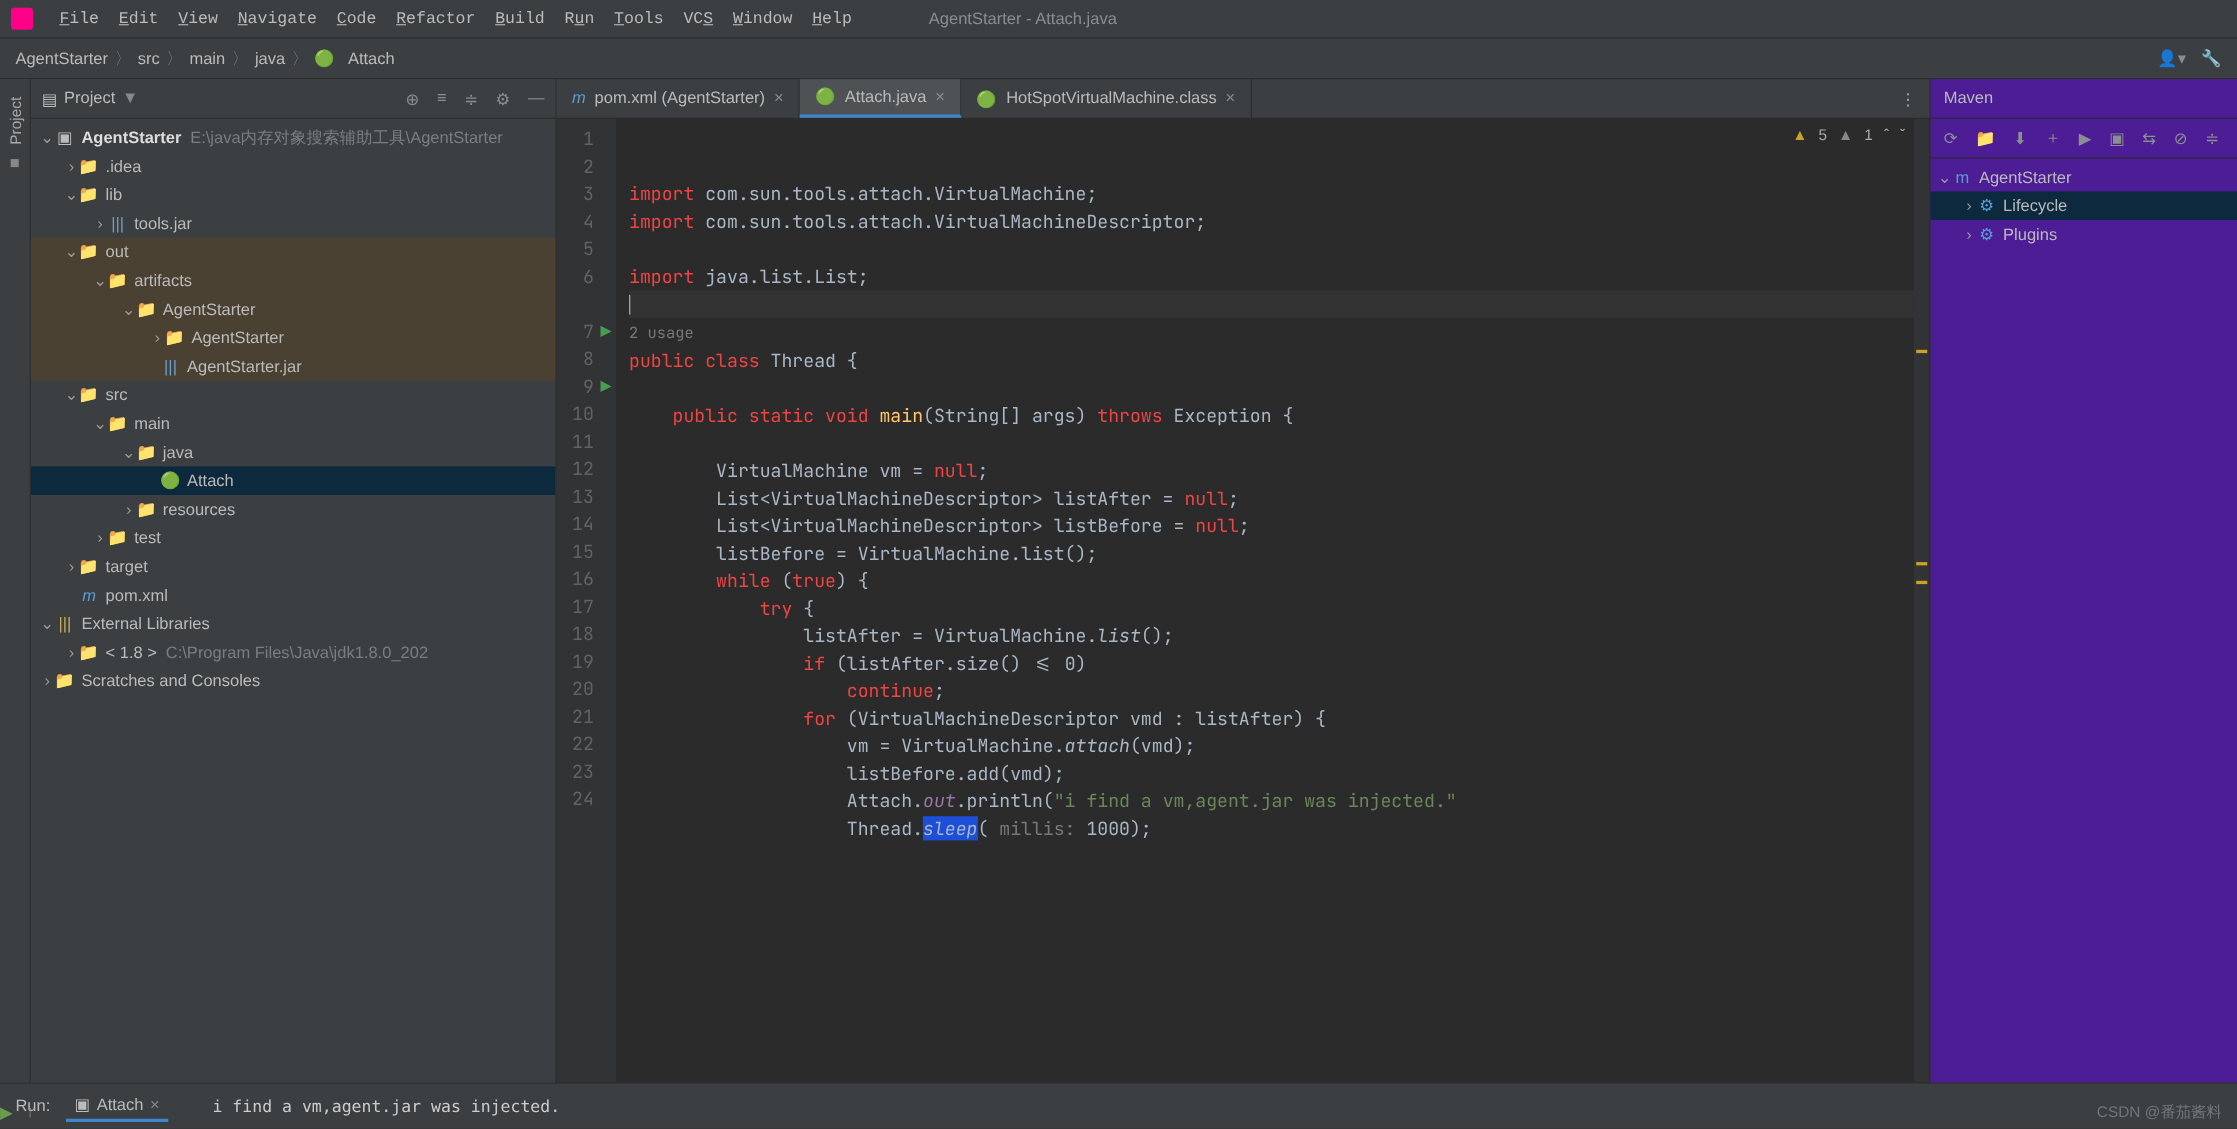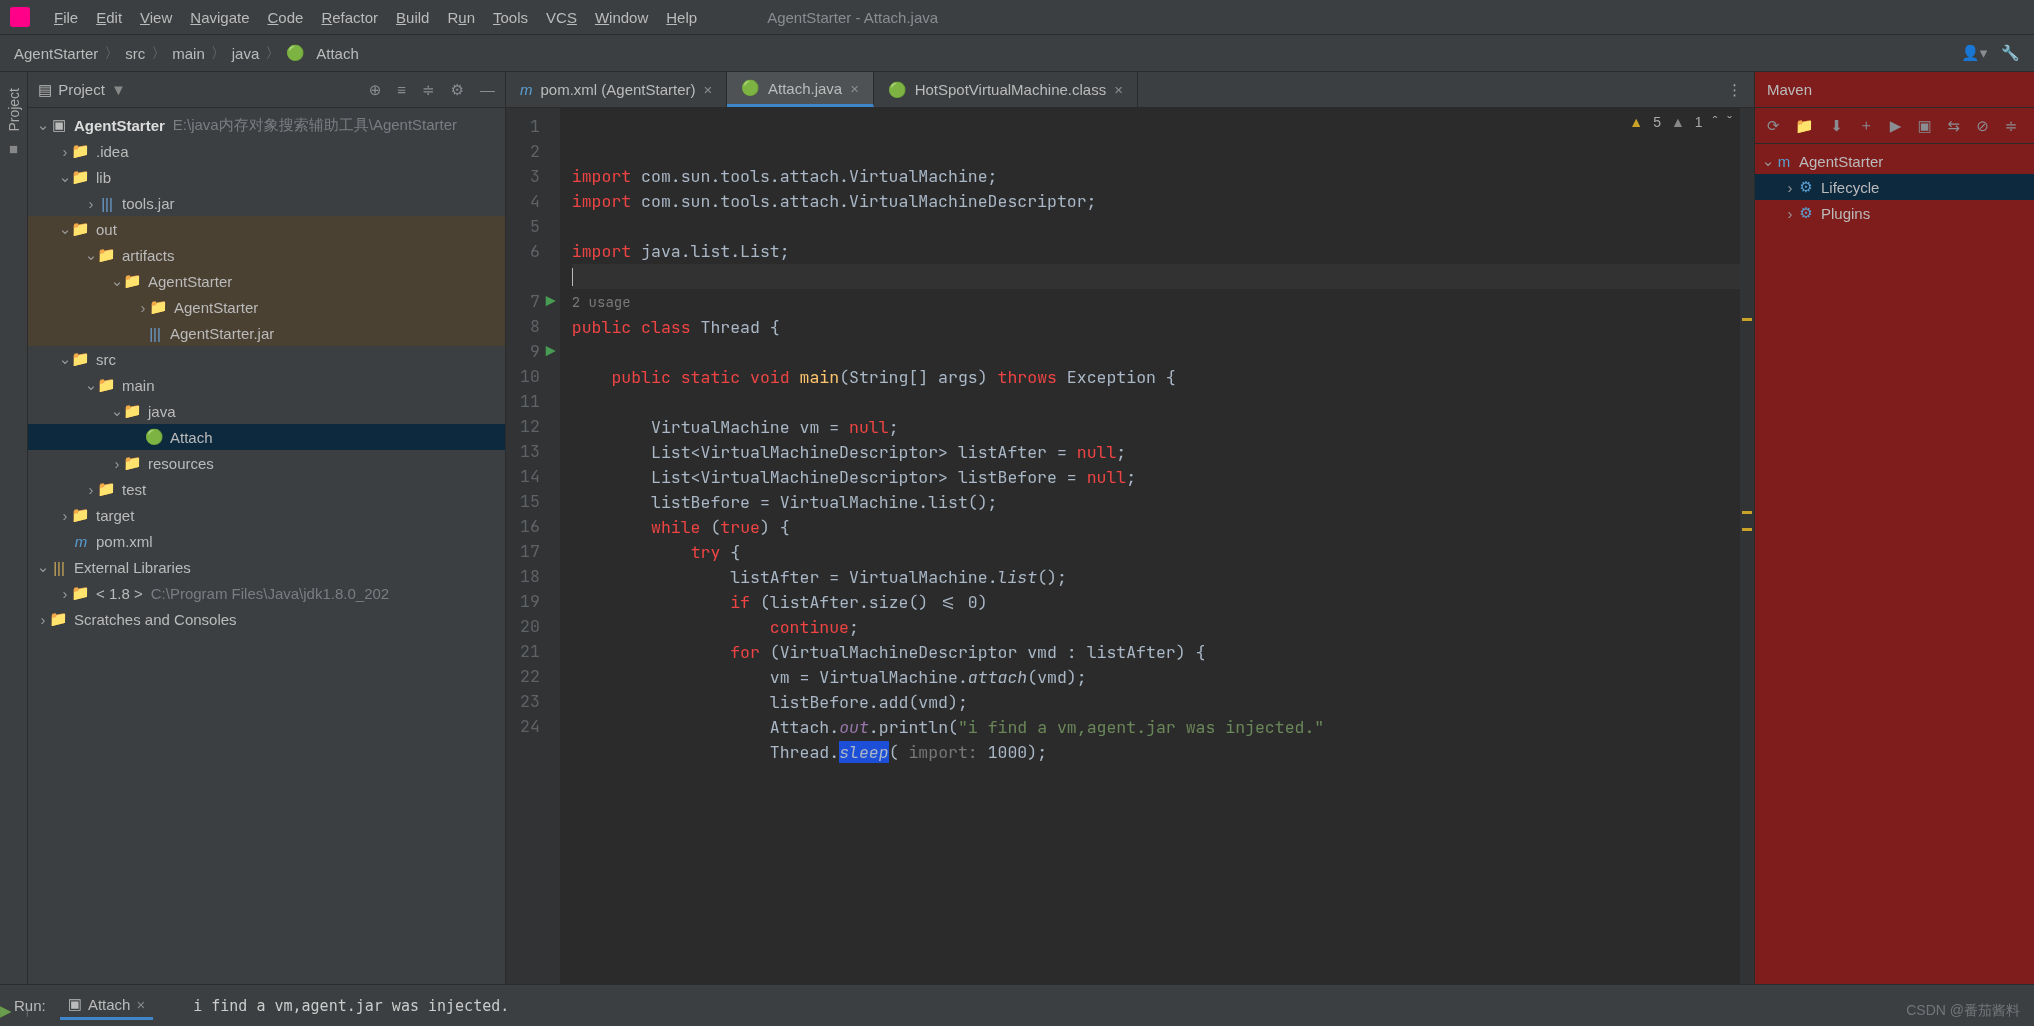--- a/index.html
+++ b/index.html
@@ -1,19 +1,19 @@
 <!DOCTYPE html>
 <html><head>
 <meta charset="utf-8">
 <style>
   * { margin:0; padding:0; box-sizing:border-box; }
   body { width:2034px; height:1026px; background:#3c3f41; font-family:"Segoe UI",Arial,sans-serif; font-size:15px; color:#bbb; overflow:hidden; }
   .menubar { display:flex; align-items:center; height:34px; padding:0 10px; gap:18px; background:#3c3f41; }
   .app-icon { width:20px; height:20px; background:#f08; border-radius:3px; margin-right:6px; }
-  .menu-item { color:#bbb; cursor:pointer; }
+  .menu-item { color:#bbb; cursor:pointer;font-family:Liberation Mono, monospace; }
   .menu-item u { text-decoration:underline; }
   .win-title { margin-left:52px; color:#8a8d91; }
   .navbar { display:flex; align-items:center; height:38px; padding:0 14px; background:#3c3f41; border-top:1px solid #2b2b2b; border-bottom:1px solid #2b2b2b; justify-content:space-between;}
   .breadcrumbs { display:flex; align-items:center; gap:6px; }
   .chev { color:#777; }
   .nav-right { display:flex; gap:14px; color:#8a8d91;}
   .main { display:flex; height:calc(100% - 34px - 38px - 42px); }
   .gutter-left { width:28px; background:#3c3f41; border-right:1px solid #2b2b2b; display:flex; flex-direction:column; align-items:center; padding-top:8px; gap:8px;}
   .gutter-left .vlabel { writing-mode:vertical-rl; transform:rotate(180deg); color:#aaa; font-size:14px; margin-top:8px;}
   .project-panel { width:478px; background:#3c3f41; border-right:1px solid #2b2b2b; display:flex; flex-direction:column; }
@@ -40,21 +40,21 @@
   .code { flex:1; padding:6px 0 6px 12px; line-height:25px; white-space:pre; color:#a9b7c6; position:relative; }
   .code .cur-line { background:#323232; }
   .kw { color:#ef4444; }
   .str { color:#6a8759; }
   .it { font-style:italic; }
   .hint { color:#787878; }
   .und { text-decoration-color:#666;text-align:center;}
   .usage { color:#787878; font-size:14px;}
   .stripe { width:14px; background:#313335; position:relative;}
   .mark { position:absolute; left:2px; width:10px; height:3px;}
-  .maven { width:280px; background:#7f1d1d; border-left:1px solid #2b2b2b; display:flex; flex-direction:column;}
+  .maven { width:280px; background:#4c1d95; border-left:1px solid #2b2b2b; display:flex; flex-direction:column;}
   .maven-hd { height:36px; display:flex; align-items:center; padding:0 12px; border-bottom:1px solid #2b2b2b;}
   .maven-tb { height:36px; display:flex; align-items:center; gap:16px; padding:0 12px; border-bottom:1px solid #2b2b2b; color:#8a8d91;}
   .maven-tree { flex:1; padding-top:4px;}
   .runbar { height:42px; background:#3c3f41; border-top:1px solid #2b2b2b; display:flex; align-items:center; padding:0 14px; gap:14px;}
   .run-tab { display:flex; align-items:center; gap:6px; border-bottom:3px solid #3e86c9; padding:4px 8px;}
   .run-out { font-family:Consolas,monospace; color:#ccc; margin-left:26px;}
   .watermark { position:absolute; right:14px; bottom:6px; color:#727579; font-size:14px;}
   .caret { display:inline-block; width:1px; height:18px; background:#bbb; vertical-align:middle;}
 </style>
 </head>
@@ -268,21 +268,21 @@
         <span class="und">listBefore</span><span> = VirtualMachine.list();</span>
         <span class="kw">while</span><span> (</span><span class="kw">true</span><span>) {</span>
             <span class="kw">try</span><span> {</span>
                 <span class="und">listAfter</span><span> = VirtualMachine.</span><span class="it">list</span><span>();</span>
                 <span class="kw">if</span><span> (</span><span class="und">listAfter</span><span>.size() </span><span class="und">&lt;=</span><span> 0)</span>
                     <span class="kw">continue</span><span>;</span>
                 <span class="kw">for</span><span> (VirtualMachineDescriptor vmd : </span><span class="und">listAfter</span><span>) {</span>
                     <span class="und">vm</span><span> = VirtualMachine.</span><span class="it">attach</span><span>(vmd);</span>
                     <span class="und">listBefore</span><span>.add(vmd);</span>
                     <span>Attach.</span><span class="it" style="color:#9876aa">out</span><span>.println(</span><span class="str">"i find a vm,agent.jar was injected."</span>
-                    <span>Thread.</span><span class="it" style="background:#1d4ed8">sleep</span><span>( </span><span class="hint">import: </span><span>1000);</span>
+                    <span>Thread.</span><span class="it" style="background:#1d4ed8">sleep</span><span>( </span><span class="hint">millis: </span><span>1000);</span>
       </div>
       <div class="stripe">
         <div class="mark" style="top:24%;background:#c9a227"></div>
         <div class="mark" style="top:46%;background:#c9a227"></div>
         <div class="mark" style="top:48%;background:#c9a227"></div>
       </div>
     </div>
   </div>
 
   <div class="maven">

